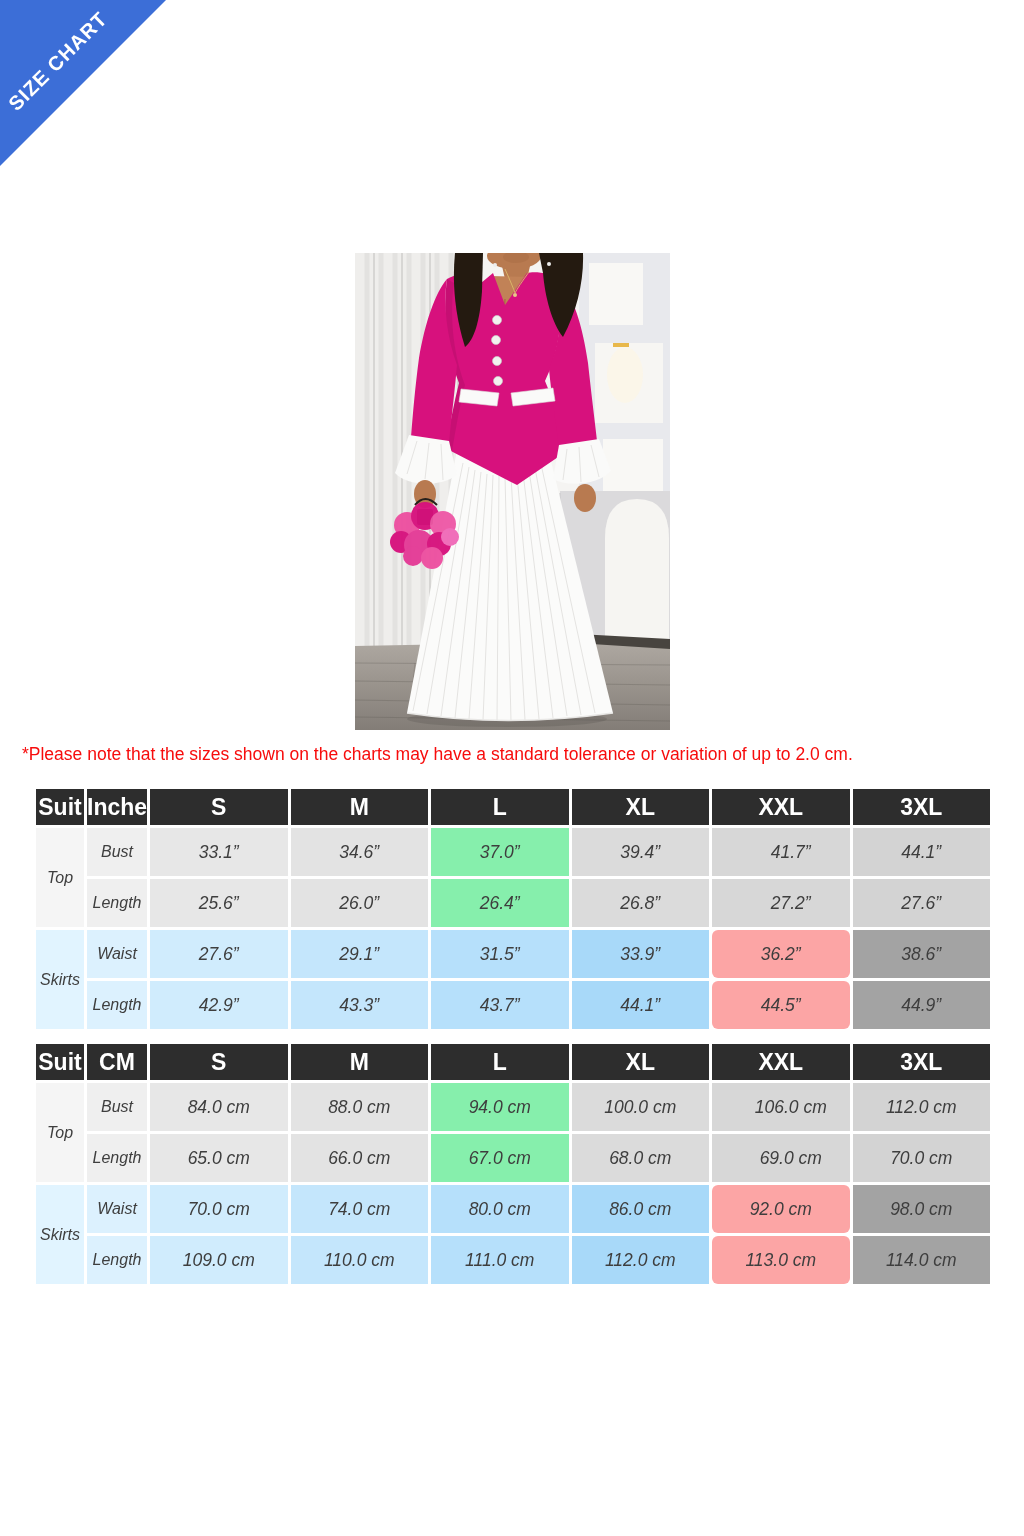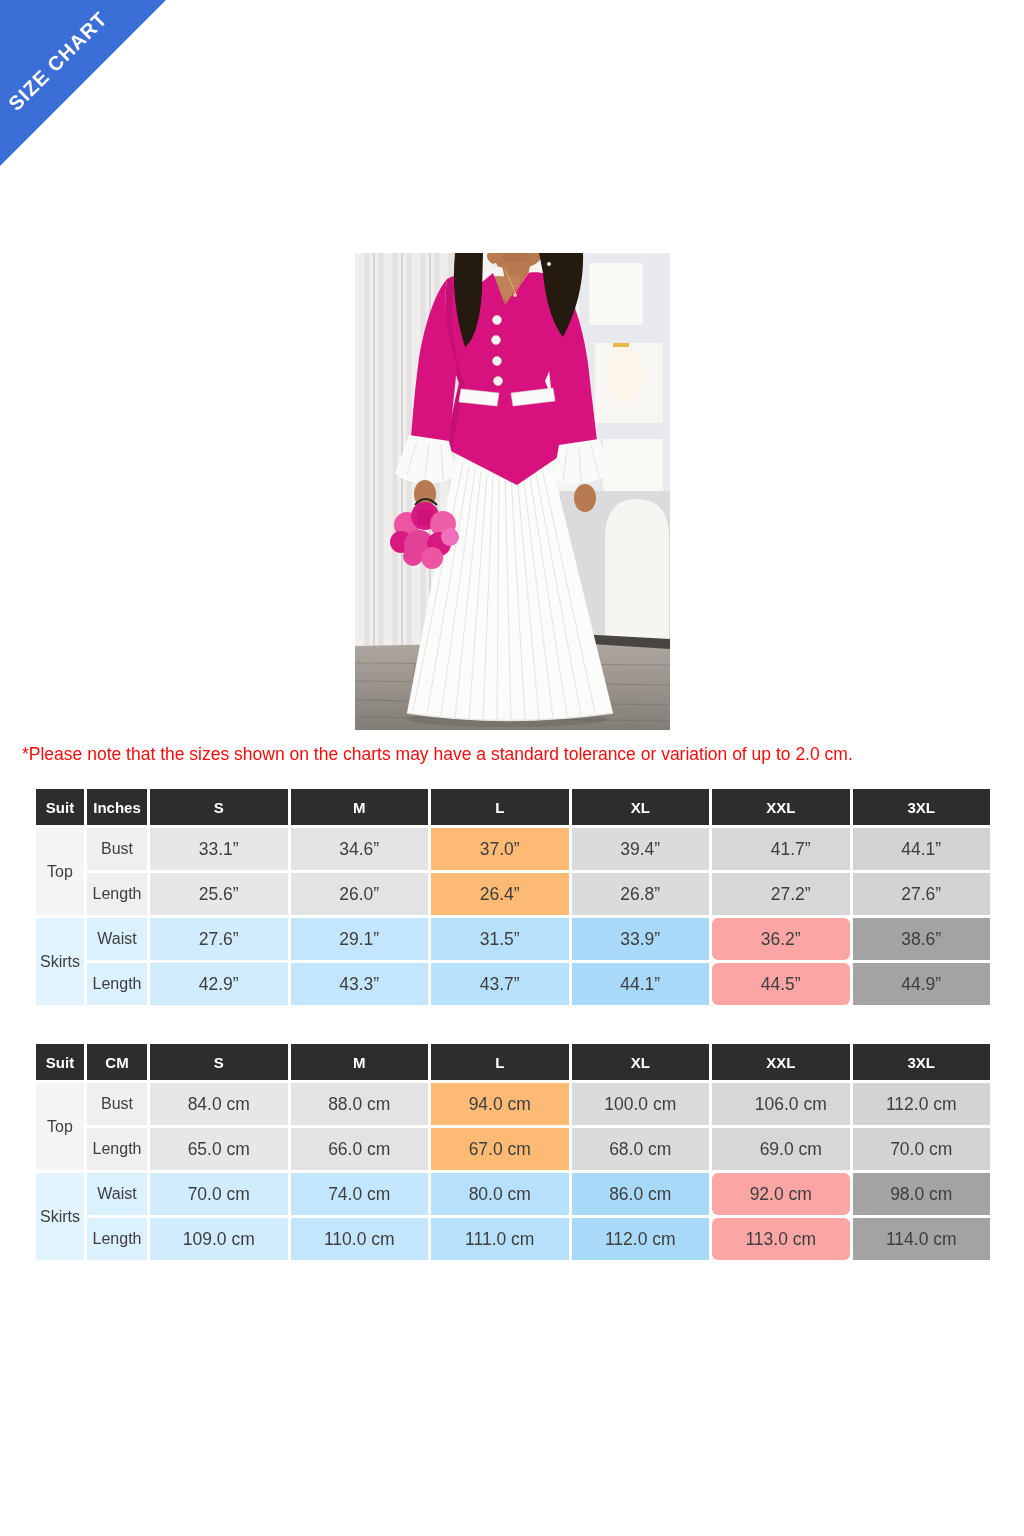--- a/index.html
+++ b/index.html
@@ -37,32 +37,32 @@
   table.size-table {
     position:absolute; left:33px; width:960px;
     border-collapse:separate; border-spacing:3px;
     table-layout:fixed; background:#ffffff;
   }
   table.t-inches { top:786px; }
   table.t-cm     { top:1041px; }
   col.c-suit { width:48px; } col.c-unit { width:60px; }
   th, td { text-align:center; vertical-align:middle; overflow:hidden; }
   th.hd {
-    background:#2D2D2D; color:#ffffff; font-weight:bold; font-size:15px;
+    background:#2D2D2D; color:#ffffff; font-weight:bold; font-size:23px;
     height:36px;
   }
-  td { height:42px; font-size:17.5px; color:#3E3E3E; }
+  td { height:48px; font-size:17.5px; color:#3E3E3E;font-style:italic; }
   td.group  { font-size:16px; }
   td.mlabel { font-size:16px; }
 
   
   tr.gray td.group  { background:#F5F5F5; }
   tr.gray td.mlabel { background:#EFEFEF; }
   tr.gray td.c0 { background:#E7E7E7; } tr.gray td.c1 { background:#E3E3E3; }
-  tr.gray td.c2 { background:#fdba74; } tr.gray td.c3 { background:#DBDBDB; }
+  tr.gray td.c2 { background:#86efac; } tr.gray td.c3 { background:#DBDBDB; }
   tr.gray td.c4 { background:#D7D7D7;padding-left:20px; } tr.gray td.c5 { background:#D3D3D3; }
 
   
   tr.blue td.group  { background:#E1F4FF;margin-top:12px; }
   tr.blue td.mlabel { background:#DCF1FE; }
   tr.blue td.c0 { background:#D0ECFD; } tr.blue td.c1 { background:#C4E6FC; }
   tr.blue td.c2 { background:#B6E0FB; } tr.blue td.c3 { background:#A8D9F9; }
   tr.blue td.c4 { background:#fca5a5;border-radius:6px; } tr.blue td.c5 { background:#a3a3a3; }
 </style>
 </head>

